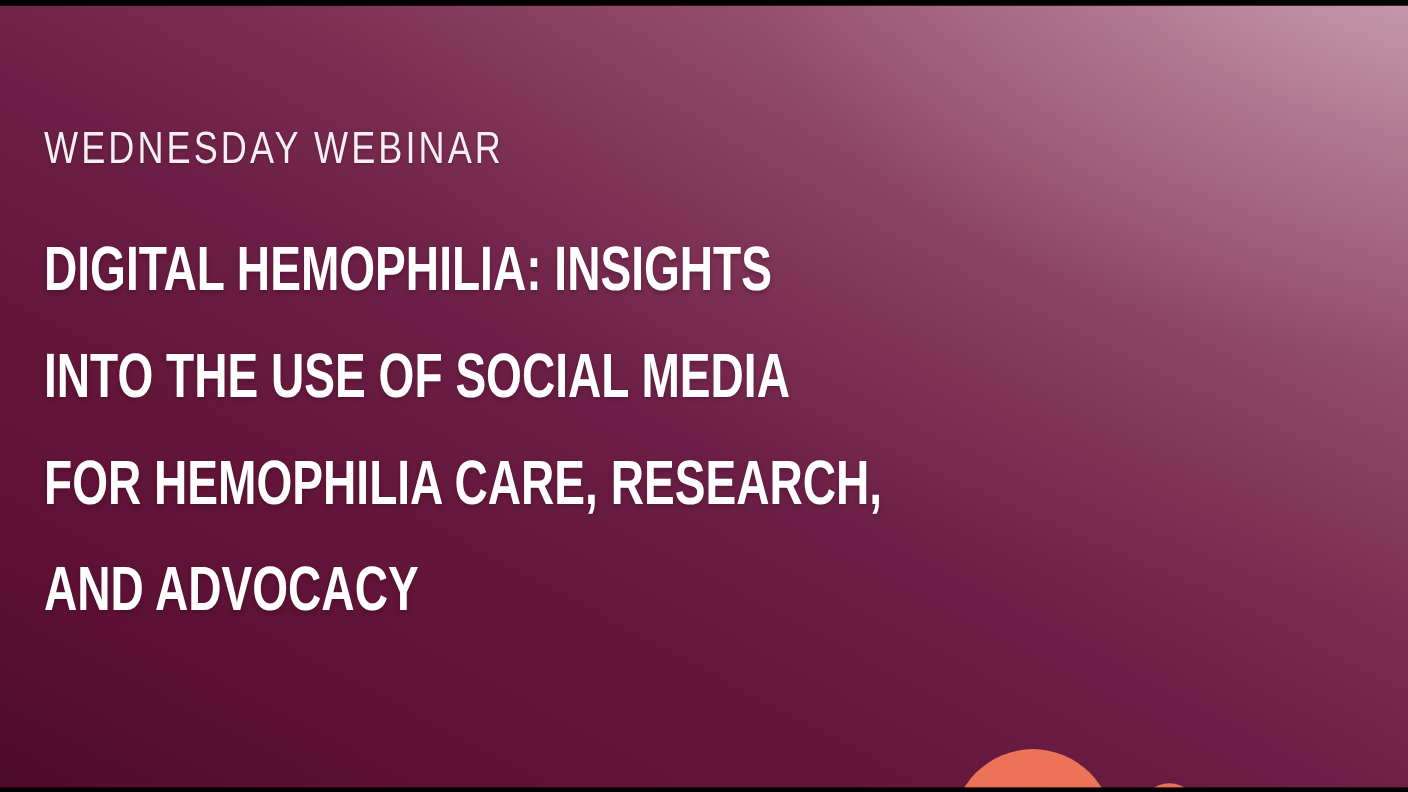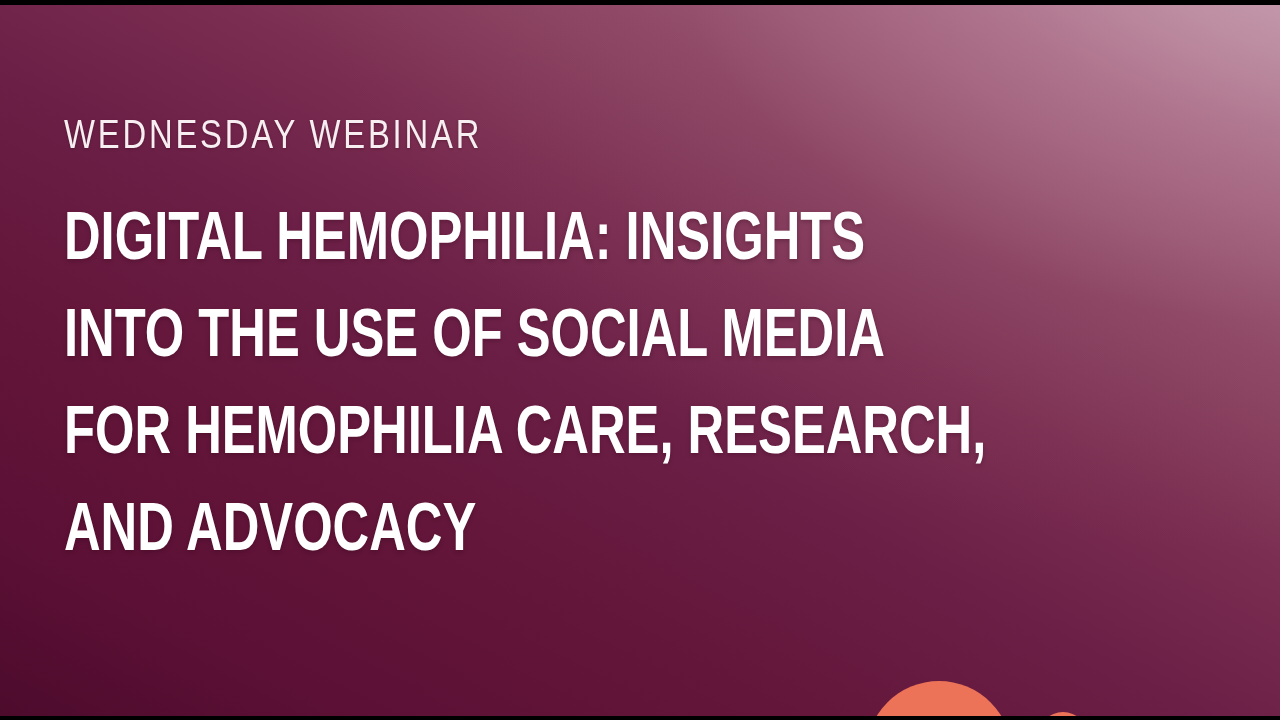--- a/index.html
+++ b/index.html
@@ -79,44 +79,44 @@
   .circle.small {
     left: 1038px;
     top: 707px;
     width: 50px;
     height: 50px;
   }
 
   
   .text-block {
     position: absolute;
-    left: 64px;
+    left: 40px;
     top: 104px;
     z-index: 20;
     width: 1190px;
   }
 
   .kicker {
     color: #f6eef1;
     font-family: "Liberation Sans", sans-serif;
     font-size: 41px;
     font-weight: 400;
     line-height: 50px;
     letter-spacing: 3.5px;
     transform: scaleX(0.80);
     transform-origin: left center;
     white-space: nowrap;
     text-shadow: 0 1px 3px rgba(40,4,22,0.32);
   }
 
   .title {
-    margin-top: 28px;
+    margin-top: 38px;
     color: #ffffff;
     font-family: "Liberation Sans Narrow", "Liberation Sans", sans-serif;
-    font-size: 69px;
+    font-size: 57px;
     font-weight: 700;
     line-height: 97px;
     letter-spacing: 0px;
     text-shadow: 0 2px 5px rgba(45,5,25,0.30);
   }
   .title .line {
     display: block;
     transform: scaleX(0.735);
     transform-origin: left center;
     white-space: nowrap;

